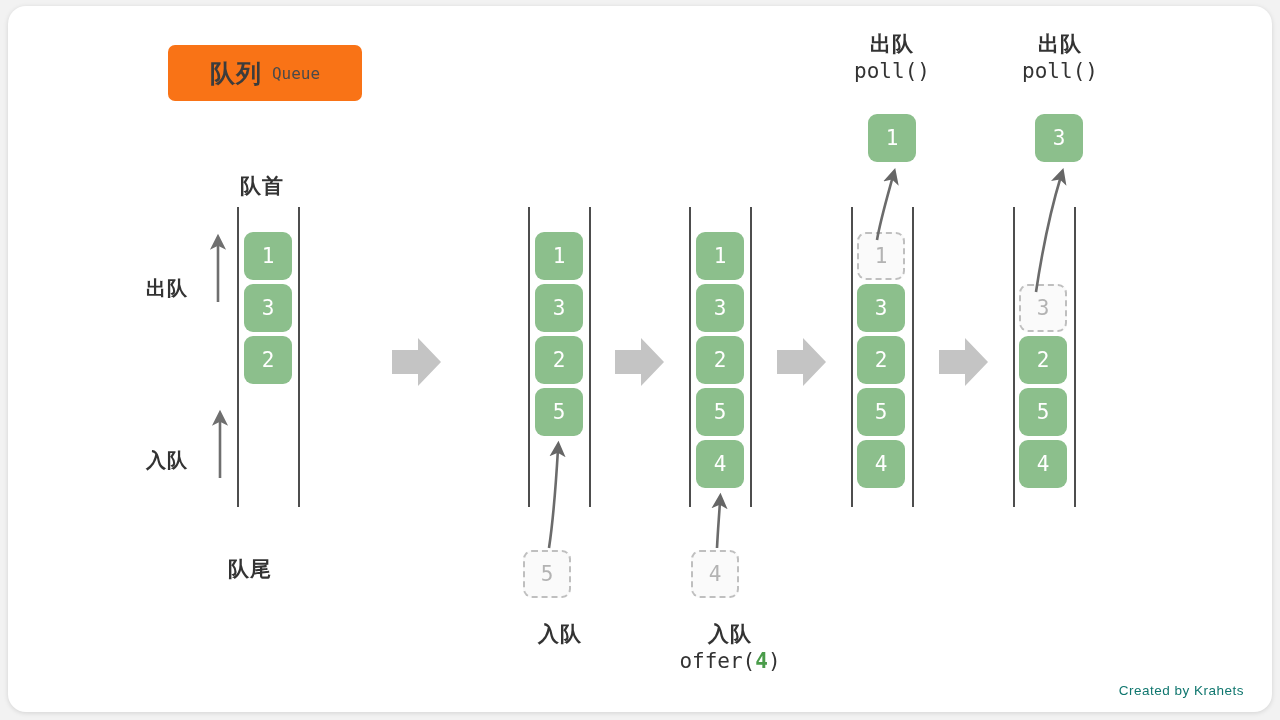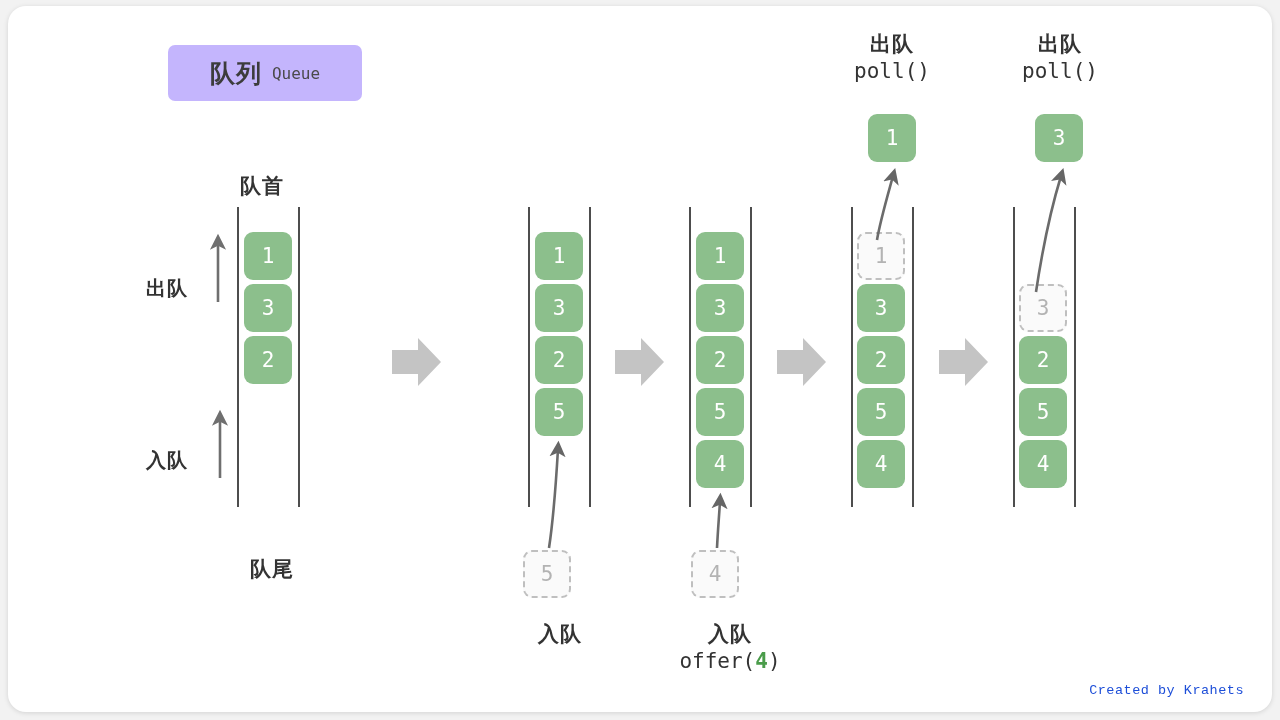--- a/index.html
+++ b/index.html
@@ -29,21 +29,21 @@
     border-radius: 18px;
     box-shadow: 0 1px 5px rgba(0,0,0,0.13);
   }
   
   .title-badge {
     position: absolute;
     left: 168px;
     top: 45px;
     width: 194px;
     height: 56px;
-    background: #c4b5fd;
+    background: #f97316;
     border-radius: 7px;
     display: flex;
     align-items: center;
     justify-content: center;
     gap: 10px;
   }
   .title-cn {
     font-size: 25px;
     font-weight: bold;
     color: #3c3c3c;
@@ -127,39 +127,39 @@
     top: 0;
     width: 1280px;
     height: 720px;
     pointer-events: none;
   }
   
   .watermark {
     position: absolute;
     right: 36px;
     bottom: 22px;
-    font-family: Liberation Mono, monospace;
+    font-family: Liberation Sans, sans-serif;
     font-size: 13.5px;
-    color: #1d4ed8;
+    color: #0f766e;
     letter-spacing: 0.5px;
   }
 </style>
 </head>
 <body>
 
 <div id="canvas">
   <div class="card"></div>
 
   <div class="title-badge">
     <span class="title-cn">队列</span>
     <span class="title-en">Queue</span>
   </div>
 
   <div class="lbl lbl-head" style="left:240px; top:159px;">队首</div>
-  <div class="lbl lbl-head" style="left:250px; top:542px;">队尾</div>
+  <div class="lbl lbl-head" style="left:228px; top:542px;">队尾</div>
   <div class="lbl lbl-side" style="left:146px; top:262px;">出队</div>
   <div class="lbl lbl-side" style="left:146px; top:434px;">入队</div>
 
   <div class="rail" style="left:237px; top:207px; height:300px;"></div>
   <div class="rail" style="left:298px; top:207px; height:300px;"></div>
 
   <div class="rail" style="left:528px; top:207px; height:300px;"></div>
   <div class="rail" style="left:589px; top:207px; height:300px;"></div>
 
   <div class="rail" style="left:689px; top:207px; height:300px;"></div>

